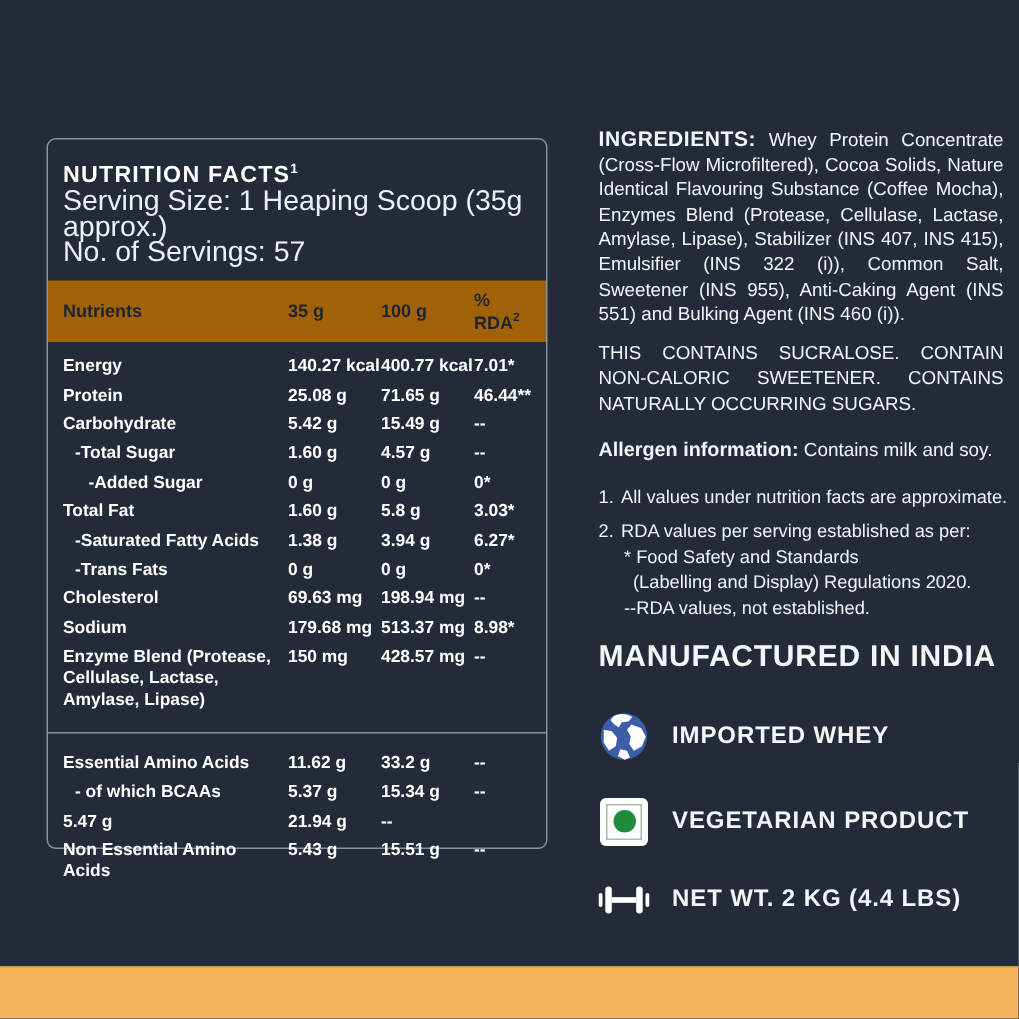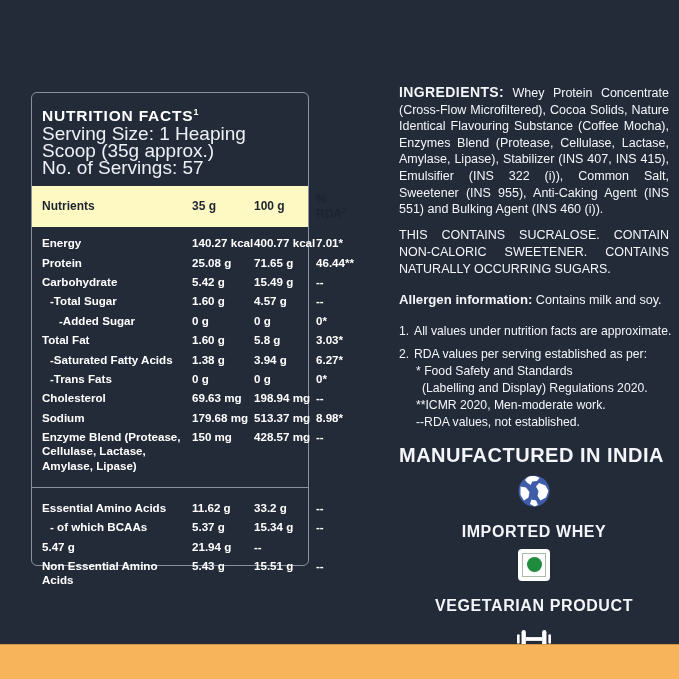--- a/index.html
+++ b/index.html
@@ -1,27 +1,27 @@
 <!DOCTYPE html>
 <html><head>
 <meta charset="utf-8">
 <style>
   html,body{margin:0;padding:0;}
   body{width:679px;height:679px;font-family:"Liberation Sans",sans-serif;}
   .canvas{position:relative;width:679px;height:679px;background:#232A38;overflow:hidden;}
 
   
-  .panel{position:absolute;left:31px;top:92px;width:278px;height:474px;
+  .panel{position:absolute;left:31px;top:92px;width:334px;height:474px;
          border:1px solid #8791A1;border-radius:6px;color:#FFFFFF;box-sizing:border-box;}
   .panel-head{padding:10px 10px 0 10px;}
   .nf-title{font-size:15.5px;font-weight:800;letter-spacing:.8px;line-height:19px;}
   .nf-title sup{font-size:9px;font-weight:700;}
   .nf-sub{font-size:19px;line-height:16.5px;color:#EDF0F5;margin-top:1px;}
   .thead{display:grid;grid-template-columns:150px 62px 62px auto;align-items:center;
-         background:#fef9c3;color:#1D2431;font-weight:700;font-size:12px;
+         background:#a16207;color:#1D2431;font-weight:700;font-size:12px;
          padding:6px 6px 6px 10px;margin-top:9px;}
   .thead sup{font-size:8px;}
   .tbody{padding:7px 6px 0 10px;font-size:11.6px;font-weight:bold;}
   .row{display:grid;grid-template-columns:150px 62px 62px auto;padding:2.6px 0;line-height:14.2px;}
   .c-label{padding-right:6px;}
   .row.ind1 .c-label{padding-left:8px;}
   .row.ind2 .c-label{padding-left:17px;}
   .c-val{padding-right:2px;white-space:nowrap;}
   .divider{border-top:1px solid #8791A1;margin:12px -6px 10px -10px;height:0;}
 
@@ -32,21 +32,21 @@
   .sucralose{margin-top:9px;font-size:12.5px;line-height:17px;text-align:justify;}
   .allergen{margin-top:14px;font-size:12.6px;white-space:nowrap;}
   .allergen b{font-size:13.2px;}
   .notes{margin-top:16px;font-size:12.2px;line-height:17px;}
   .note{display:flex;white-space:nowrap;}
   .note + .note{margin-top:6px;}
   .note-num{width:15px;flex:0 0 15px;}
   .note-detail{margin-left:17px;white-space:nowrap;}
   .note-detail.ind2{margin-left:23px;}
   .mfg{margin-top:13px;font-size:20px;font-weight:800;letter-spacing:.5px;white-space:nowrap;}
-  .badge{display:flex;align-items:center;gap:15px;margin-top:7px;flex-direction:column;}
+  .badge{display:flex;align-items:center;gap:15px;margin-top:25px;}
   .badge-label{font-size:16px;font-weight:800;letter-spacing:.6px;white-space:nowrap;}
   .icon-box{flex:0 0 34px;display:flex;align-items:center;justify-content:center;}
   .veg-mark{width:32px;height:32px;background:#FFFFFF;border-radius:4px;
             display:flex;align-items:center;justify-content:center;}
   .veg-inner{width:24px;height:24px;background:#FFFFFF;border:1px solid #A9BCA9;
              display:flex;align-items:center;justify-content:center;box-sizing:border-box;}
   .veg-dot{width:15px;height:15px;border-radius:50%;background:#1E8B3D;}
 
   
   .accent-band{position:absolute;left:0;right:0;bottom:0;height:34px;background:#F7B45A;
@@ -182,23 +182,20 @@
         </div>
         <div class="note">
           <span class="note-num">2.</span>
           <span class="note-text">RDA values per serving established as per:</span>
         </div>
       <div class="note-detail ind1">
           <span>*  Food Safety and Standards</span>
         </div>
         <div class="note-detail ind2">
           <span>(Labelling and Display) Regulations 2020.</span>
-        </div>
-        <div class="note-detail ind1">
-          <span>**ICMR 2020, Men-moderate work.</span>
         </div>
         <div class="note-detail ind1">
           <span>--RDA values, not established.</span>
         </div>
     </div>
 
     <div class="mfg">MANUFACTURED IN INDIA</div>
 
     <div class="badge">
       <span class="icon-box">

